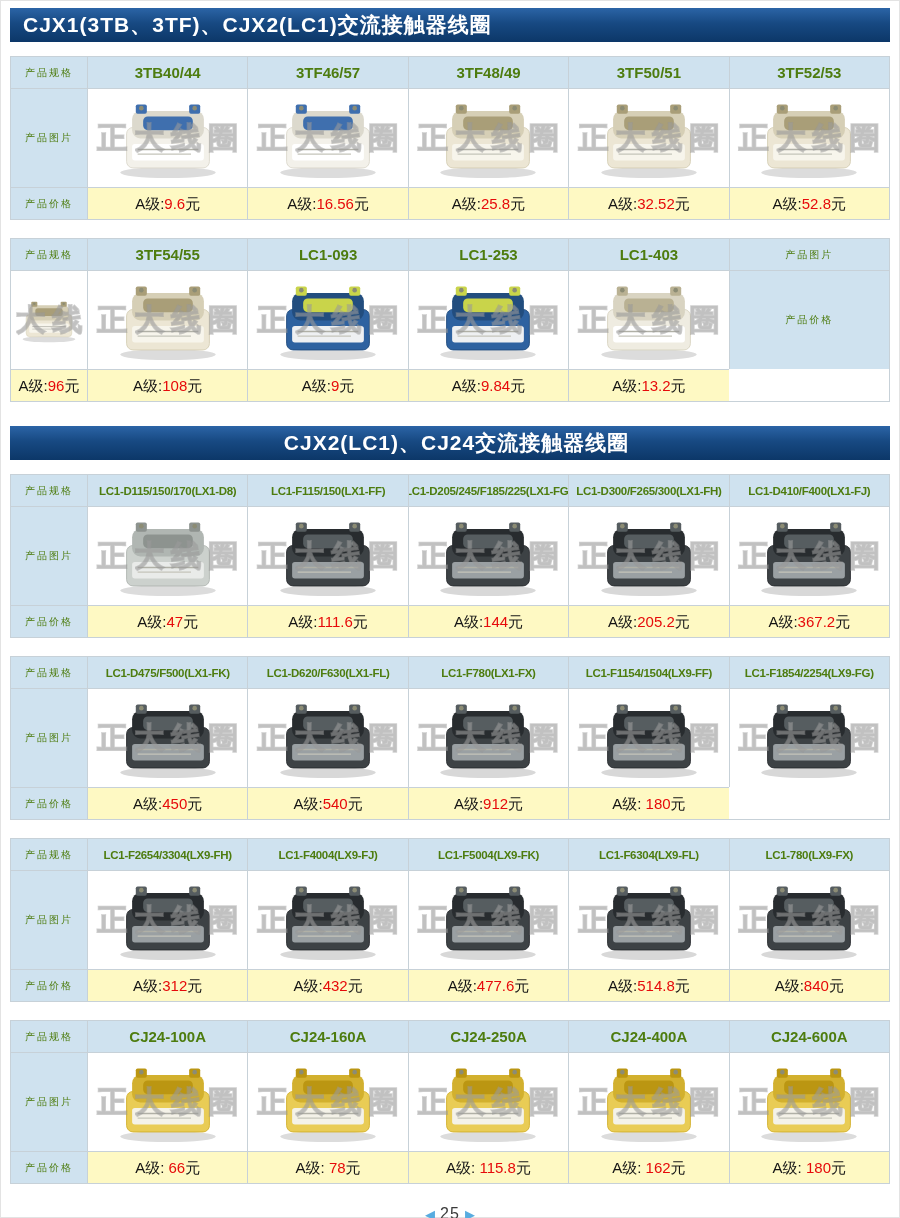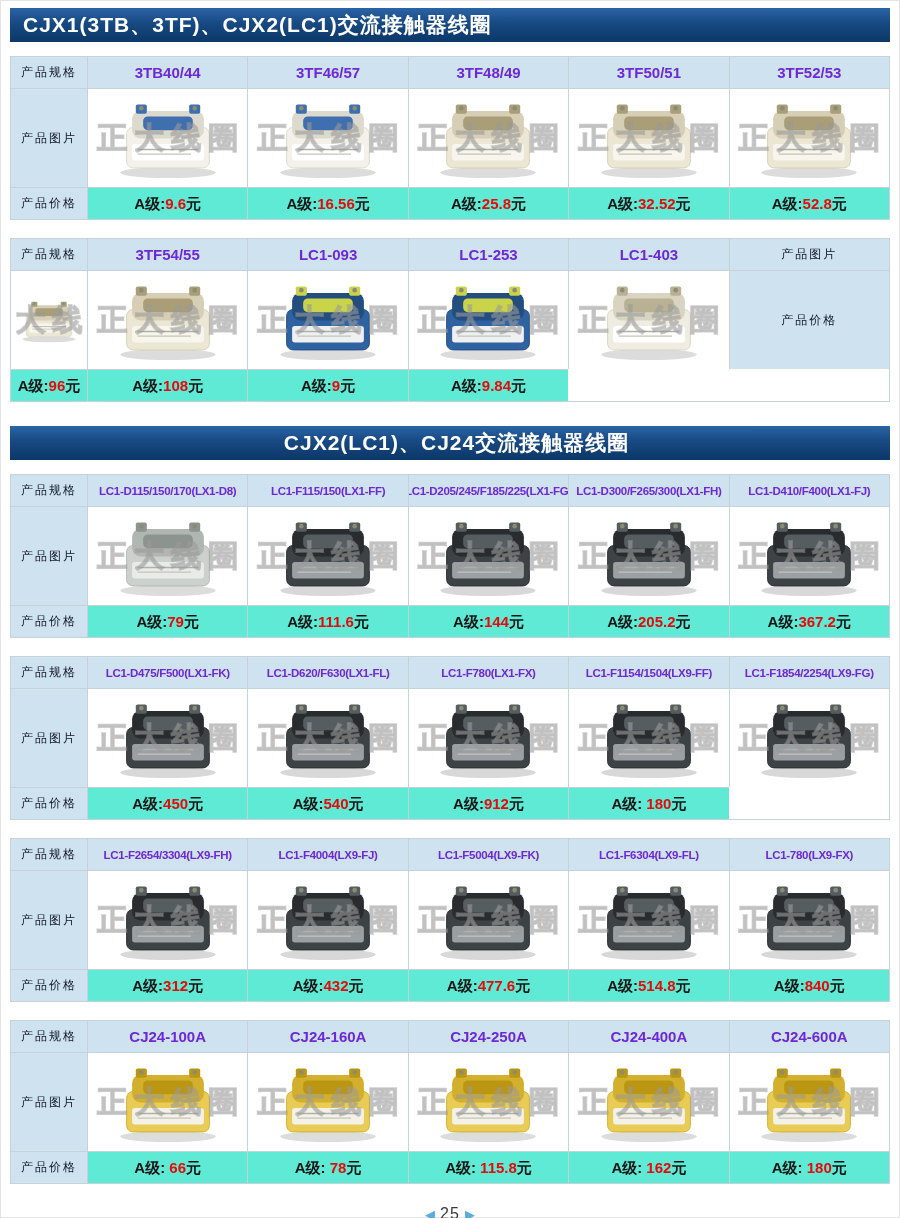--- a/index.html
+++ b/index.html
@@ -43,45 +43,45 @@
   .product-table > .cell{
     border-left:1px solid var(--border);
     border-top:1px solid var(--border);
     box-sizing:border-box;overflow:hidden;position:relative;
   }
   .product-table > .cell:nth-child(-n+6){border-top:none;}
   .product-table > .cell:nth-child(6n+1){border-left:none;}
   .label-col{
     background:var(--headbg);
     display:flex;align-items:center;justify-content:center;
-    font-size:12px;letter-spacing:2px;color:#0f172a;white-space:nowrap;
+    font-size:10px;letter-spacing:2px;color:#4d7c0f;white-space:nowrap;
   }
   .head{
     background:var(--headbg);
     display:flex;align-items:center;justify-content:center;
-    font-weight:bold;font-size:15px;white-space:nowrap;color:#6d28d9;
+    font-weight:bold;font-size:15px;white-space:nowrap;color:#4d7c0f;
   }
   .product-table.narrow .head.model{font-size:11.5px;letter-spacing:-0.3px;}
   .img-cell{background:#ffffff;font-family:Liberation Mono, monospace;}
   .photo{
     position:absolute;inset:0;
     display:flex;align-items:center;justify-content:center;
   }
   .watermark{
     position:absolute;inset:0;
     display:flex;align-items:center;justify-content:center;
     font-size:30px;font-weight:bold;letter-spacing:7px;
     padding-left:7px;box-sizing:border-box;
     color:rgba(165,165,165,0.30);
     -webkit-text-stroke:1.5px rgba(150,150,150,0.45);
     white-space:nowrap;pointer-events:none;
   }
   .price{
-    background:#5eead4;text-align:center;line-height:31px;
-    font-weight:bold;font-size:15px;white-space:nowrap;
+    background:#fef9c3;text-align:center;line-height:31px;
+    font-weight:normal;font-size:15px;white-space:nowrap;
   }
   .price .val{color:var(--red);}
   .price .grade,.price .cur{color:#141414;}
   .footer{
     height:24px;margin-top:12px;
     display:flex;align-items:center;justify-content:center;gap:5px;
   }
   .nav-arrow{color:var(--footer);font-size:13px;line-height:1;}
   .page-num{font-size:16px;color:#3a3a3a;letter-spacing:1px;}
 </style>
@@ -293,20 +293,21 @@
               <line x1="42" y1="63" x2="100" y2="63" stroke="#c4c4ba" stroke-width="1.5"></line>
             </svg>
           </div>
           <div class="watermark">正大线圈</div>
         </div>
         <div class="cell label-col">产品价格</div>
         <div class="cell price"><span class="grade">A级:</span><span class="val">96</span><span class="cur">元</span></div>
         <div class="cell price"><span class="grade">A级:</span><span class="val">108</span><span class="cur">元</span></div>
         <div class="cell price"><span class="grade">A级:</span><span class="val">9</span><span class="cur">元</span></div>
         <div class="cell price"><span class="grade">A级:</span><span class="val">9.84</span><span class="cur">元</span></div>
+        <div class="cell price"><span class="grade">A级:</span><span class="val">13.2</span><span class="cur">元</span></div>
       </div>
       <div class="section-header later">
         <span class="section-title-text">CJX2(LC1)、CJ24交流接触器线圈</span>
       </div>
       <div class="product-table narrow">
         <div class="cell label-col">产品规格</div>
         <div class="cell head model">LC1-D115/150/170(LX1-D8)</div>
         <div class="cell head model">LC1-F115/150(LX1-FF)</div>
         <div class="cell head model">LC1-D205/245/F185/225(LX1-FG)</div>
         <div class="cell head model">LC1-D300/F265/300(LX1-FH)</div>
@@ -396,21 +397,21 @@
               <circle cx="46" cy="13" r="2.5" fill="#8c8c74"></circle>
               <circle cx="104" cy="13" r="2.5" fill="#8c8c74"></circle>
               <rect x="36" y="52" width="78" height="18" rx="3" fill="#9aa0a3"></rect>
               <line x1="42" y1="58" x2="108" y2="58" stroke="#b0b0a6" stroke-width="1.5"></line>
               <line x1="42" y1="63" x2="100" y2="63" stroke="#c4c4ba" stroke-width="1.5"></line>
             </svg>
           </div>
           <div class="watermark">正大线圈</div>
         </div>
         <div class="cell label-col">产品价格</div>
-        <div class="cell price"><span class="grade">A级:</span><span class="val">79</span><span class="cur">元</span></div>
+        <div class="cell price"><span class="grade">A级:</span><span class="val">47</span><span class="cur">元</span></div>
         <div class="cell price"><span class="grade">A级:</span><span class="val">111.6</span><span class="cur">元</span></div>
         <div class="cell price"><span class="grade">A级:</span><span class="val">144</span><span class="cur">元</span></div>
         <div class="cell price"><span class="grade">A级:</span><span class="val">205.2</span><span class="cur">元</span></div>
         <div class="cell price"><span class="grade">A级:</span><span class="val">367.2</span><span class="cur">元</span></div>
       </div>
       <div class="product-table narrow">
         <div class="cell label-col">产品规格</div>
         <div class="cell head model">LC1-D475/F500(LX1-FK)</div>
         <div class="cell head model">LC1-D620/F630(LX1-FL)</div>
         <div class="cell head model">LC1-F780(LX1-FX)</div>

